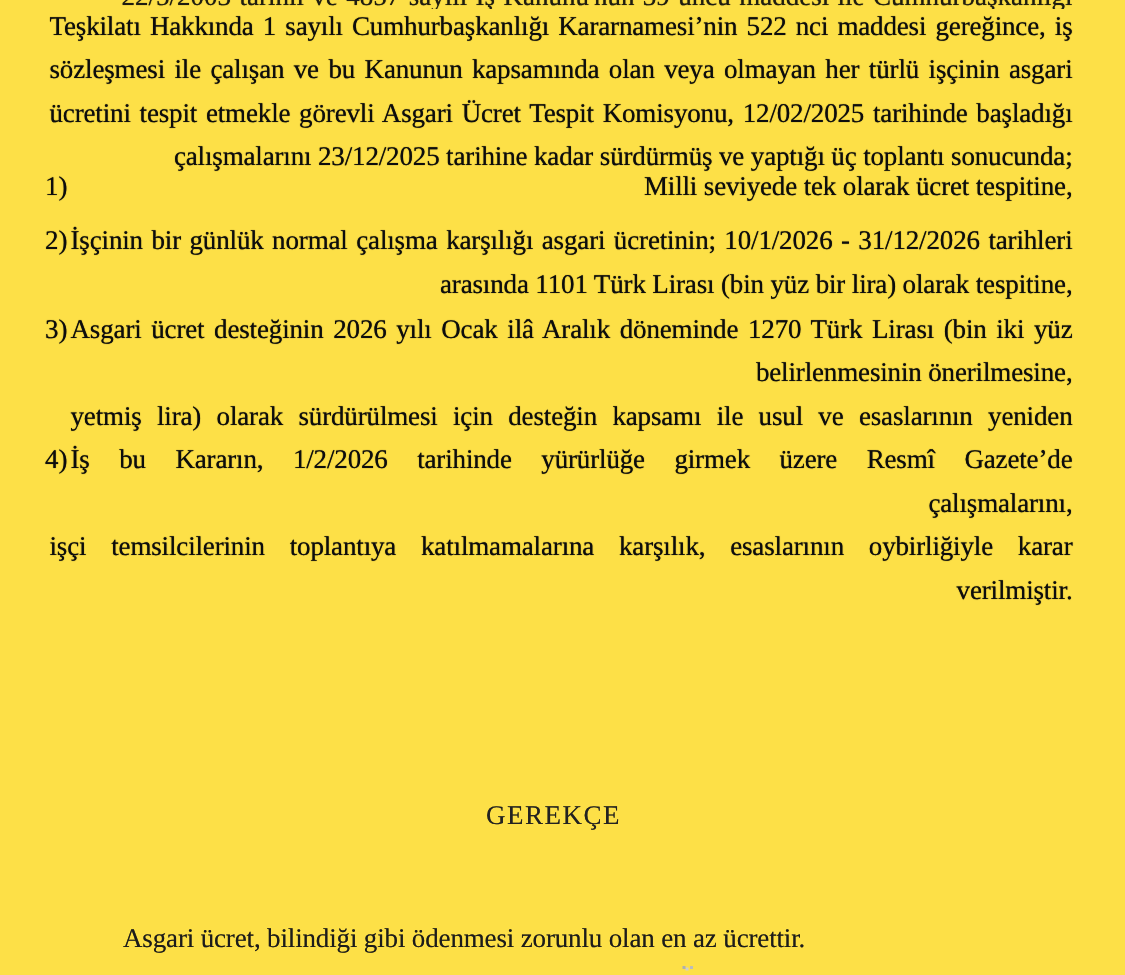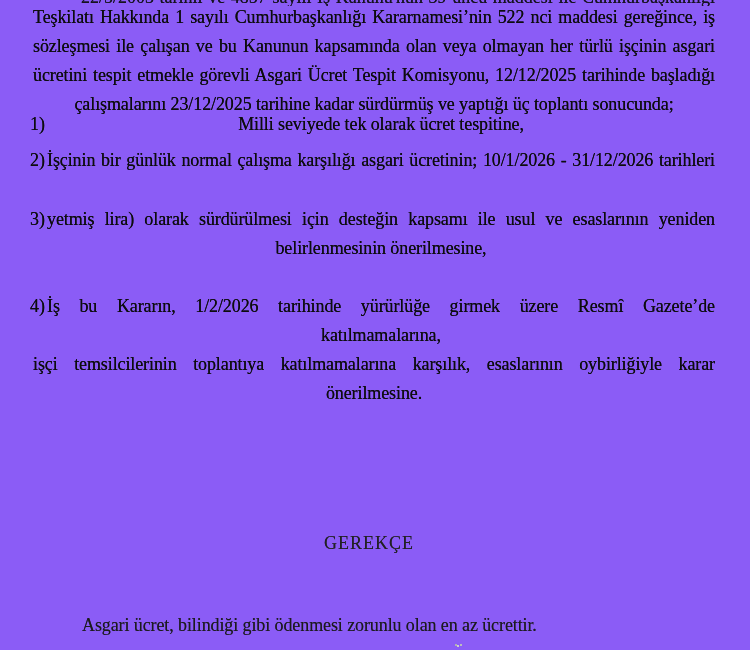--- a/index.html
+++ b/index.html
@@ -1,35 +1,35 @@
 <!DOCTYPE html>
 <html><head>
 <meta charset="utf-8">
 <style>
   html, body { margin: 0; padding: 0; background: #ffffff; }
   .page {
     position: relative;
     width: 750px;
     height: 650px;
-    background: #8b5cf6;
+    background: #fde047;
     overflow: hidden;
     font-family: "Liberation Serif", "DejaVu Serif", serif;
     color: #0d0d0d;
   }
   .block {
     position: absolute;
     left: 33px;
     right: 35px;
   }
   .line {
     font-size: 18px;
     line-height: 29px;
     letter-spacing: -0.1px;
     text-shadow: 0 0 0.6px rgba(0,0,0,0.85);
-    text-align: center;
+    text-align: right;
   }
   
   .j {
     text-align: justify;
     text-align-last: justify;
   }
   .item { padding-left: 14px; }
   .item .num {
     position: absolute;
     left: -3px;
@@ -97,49 +97,51 @@
 
 <div class="page">
 
   <div class="cutline">
     <span class="inner">22/5/2003 tarihli ve 4857 sayılı İş Kanunu'nun 39 uncu maddesi ile Cumhurbaşkanlığı</span>
   </div>
 
   <div class="block" style="top:3px">
     <div class="line j">Teşkilatı Hakkında 1 sayılı Cumhurbaşkanlığı Kararnamesi’nin 522 nci maddesi gereğince, iş</div>
     <div class="line j">sözleşmesi ile çalışan ve bu Kanunun kapsamında olan veya olmayan her türlü işçinin asgari</div>
-    <div class="line j">ücretini tespit etmekle görevli Asgari Ücret Tespit Komisyonu, 12/12/2025 tarihinde başladığı</div>
+    <div class="line j">ücretini tespit etmekle görevli Asgari Ücret Tespit Komisyonu, 12/02/2025 tarihinde başladığı</div>
     <div class="line">çalışmalarını 23/12/2025 tarihine kadar sürdürmüş ve yaptığı üç toplantı sonucunda;</div>
   </div>
 
   <div class="block item" style="top:110px">
     <span class="num">1)</span>
     <div class="line">Milli seviyede tek olarak ücret tespitine,</div>
   </div>
 
   <div class="block item" style="top:146px">
     <span class="num">2)</span>
     <div class="line j">İşçinin bir günlük normal çalışma karşılığı asgari ücretinin; 10/1/2026 - 31/12/2026 tarihleri</div>
+    <div class="line">arasında 1101 Türk Lirası (bin yüz bir lira) olarak tespitine,</div>
   </div>
 
   <div class="block item" style="top:205px">
     <span class="num">3)</span>
+    <div class="line j">Asgari ücret desteğinin 2026 yılı Ocak ilâ Aralık döneminde 1270 Türk Lirası (bin iki yüz</div>
+    <div class="line">belirlenmesinin önerilmesine,</div>
     <div class="line j">yetmiş lira) olarak sürdürülmesi için desteğin kapsamı ile usul ve esaslarının yeniden</div>
-    <div class="line">belirlenmesinin önerilmesine,</div>
   </div>
 
   <div class="block item" style="top:292px">
     <span class="num">4)</span>
     <div class="line j">İş bu Kararın, 1/2/2026 tarihinde yürürlüğe girmek üzere Resmî Gazete’de</div>
-    <div class="line">katılmamalarına,</div>
+    <div class="line">çalışmalarını,</div>
   </div>
 
   <div class="block" style="top:350px">
     <div class="line j">işçi temsilcilerinin toplantıya katılmamalarına karşılık, esaslarının oybirliğiyle karar</div>
-    <div class="line">önerilmesine.</div>
+    <div class="line">verilmiştir.</div>
   </div>
 
   <div class="heading">GEREKÇE</div>
 
   <div class="gerekce-line">Asgari ücret, bilindiği gibi ödenmesi zorunlu olan en az ücrettir.</div>
 
   <div class="artifact"></div>
 
 </div>
 

